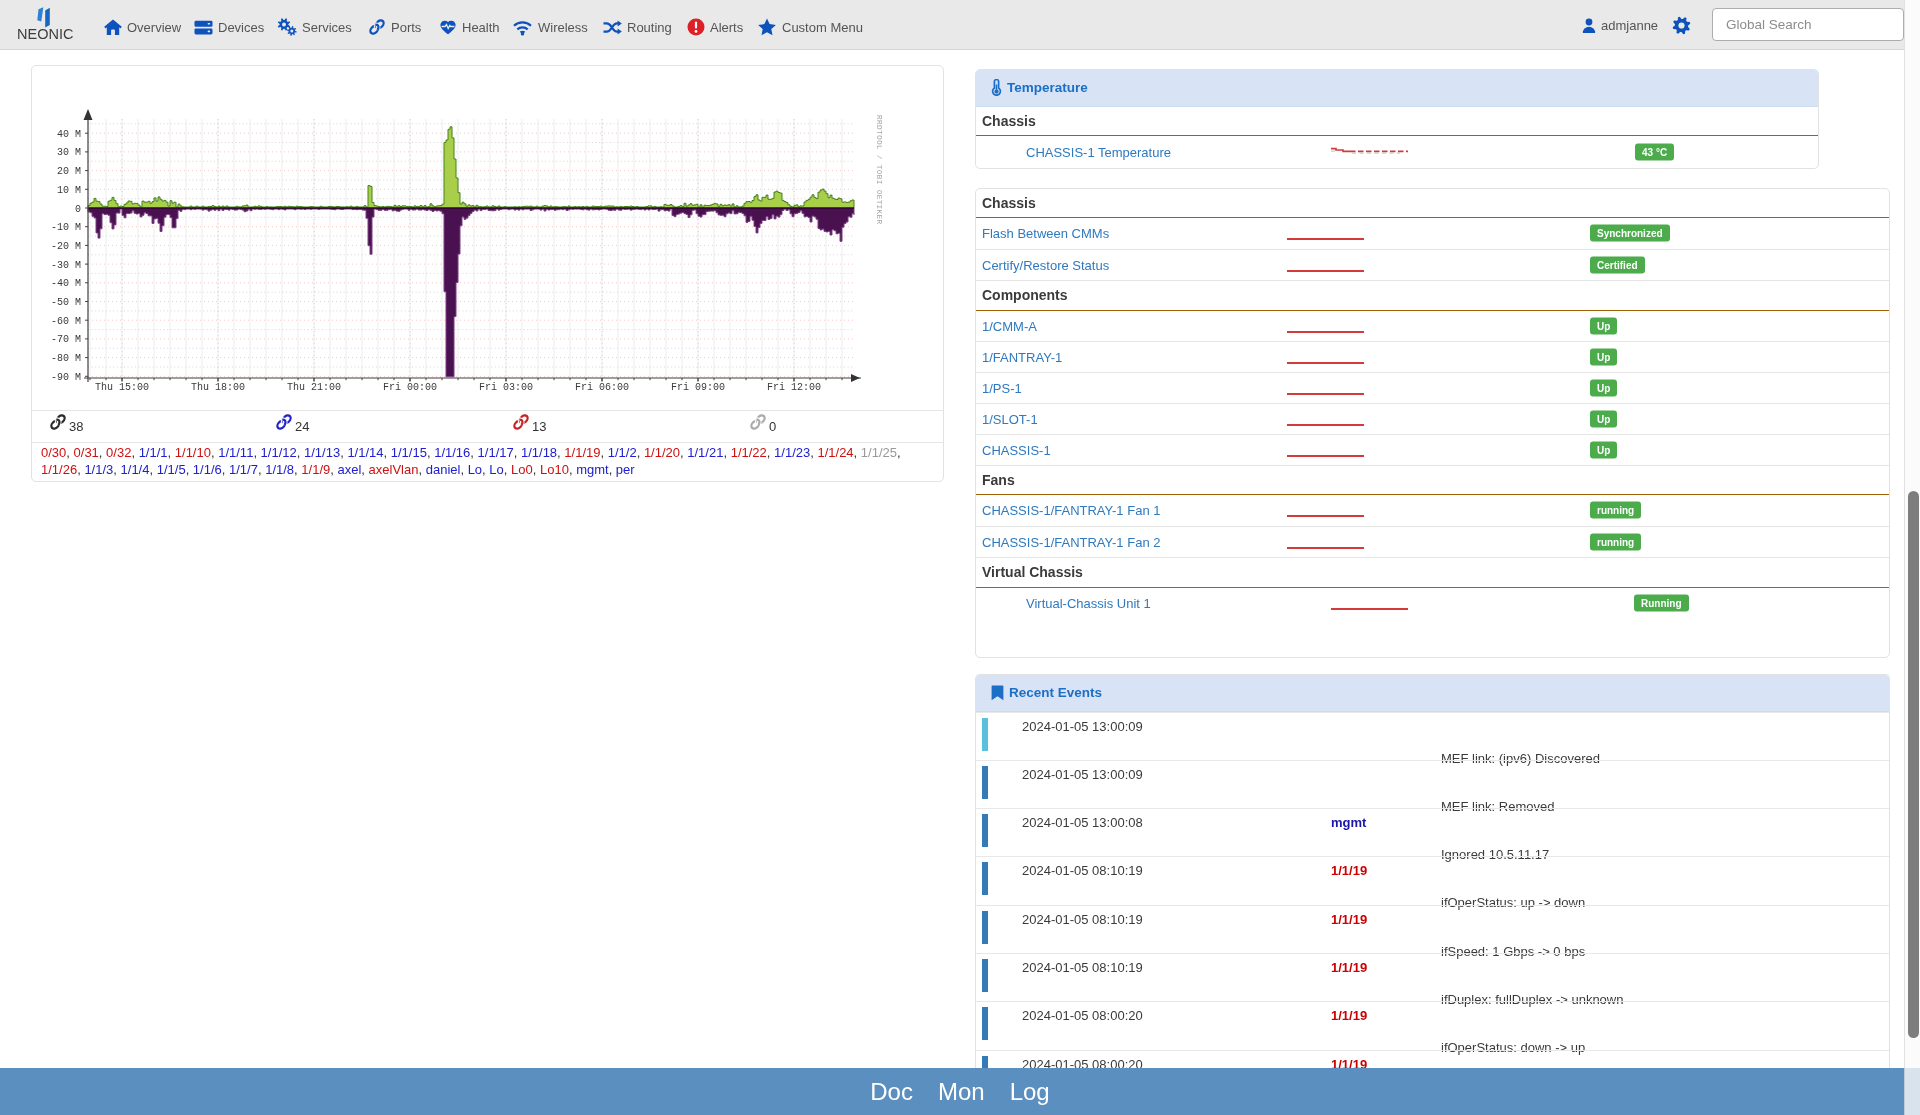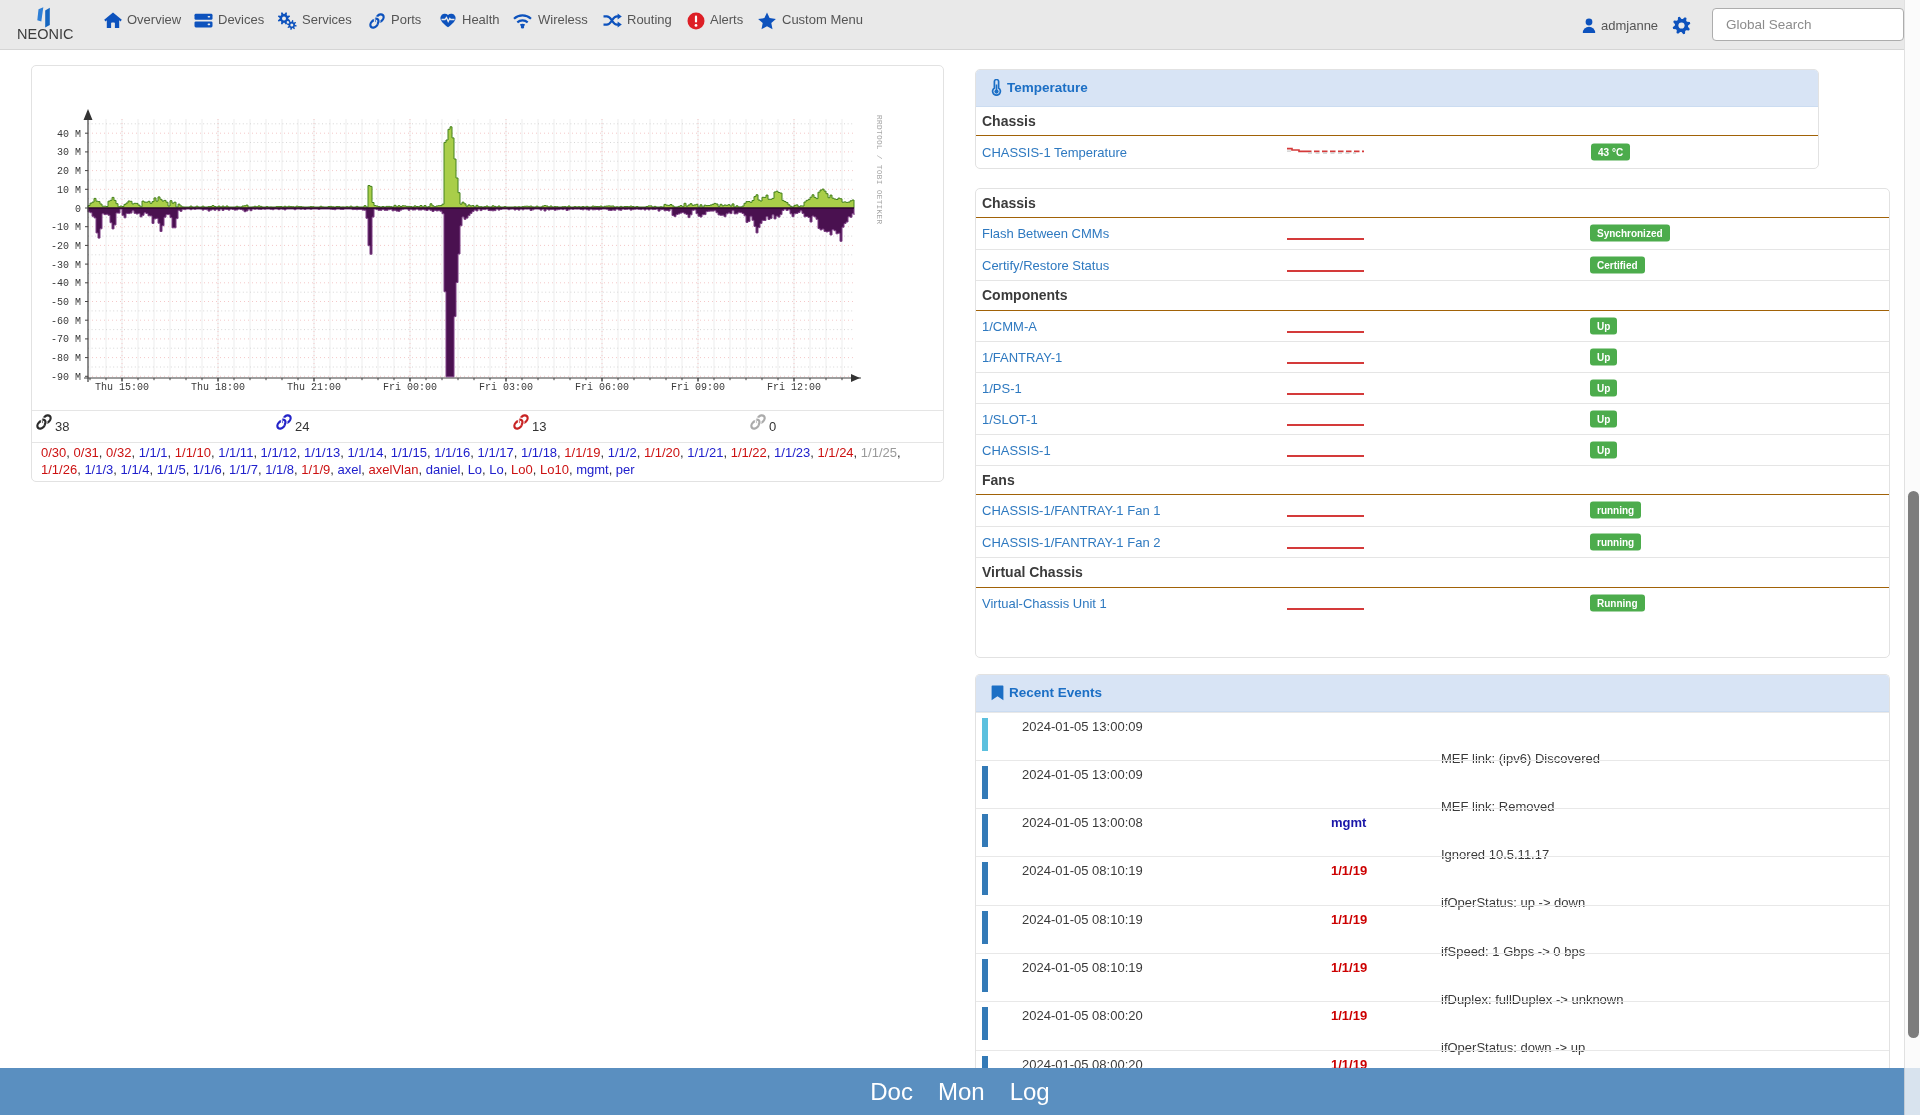--- a/index.html
+++ b/index.html
@@ -2,21 +2,21 @@
 <html><head><meta charset="utf-8"><style>
 * { margin:0; padding:0; box-sizing:border-box; }
 html,body { width:1920px; height:1115px; overflow:hidden; background:#fff;
   font-family:"Liberation Sans", sans-serif; }
 a { text-decoration:none; }
 .navbar { position:absolute; left:0; top:0; width:1904px; height:50px; background:#e9e9e9;
   border-bottom:1px solid #d5d5d5; }
 .brandtxt { position:absolute; left:17px; top:26px; width:60px; font-size:14.5px; letter-spacing:0px;
   color:#3d3d3d; }
 .logo { position:absolute; left:37px; top:7px; }
-.nit { position:absolute; top:12px; height:50px; display:flex; align-items:flex-start; gap:5px;
+.nit { position:absolute; top:2px; height:50px; display:flex; align-items:center; gap:5px;
   font-size:13px; color:#555; }
 .nit svg { display:block; }
 .nright { position:absolute; top:0; height:50px; display:flex; align-items:center; gap:5px; font-size:13px; color:#555; }
 .search { position:absolute; left:1712px; top:8px; width:192px; height:33px; border:1px solid #adadad;
   border-radius:4px; background:#fff; font-size:13.5px; color:#8c8c8c; padding-left:13px; display:flex; align-items:center; }
 .card { position:absolute; background:#fff; border:1px solid #e2e2e2; border-radius:5px; }
 .chead { height:36.5px; background:#d8e4f5; border-bottom:1px solid #cbdcf1; border-radius:4px 4px 0 0;
   display:flex; align-items:center; padding-left:15px; gap:5px; color:#1c6fc5; font-weight:bold; font-size:13.5px; }
 .chead svg { display:block; }
 .rrd { position:absolute; left:0; top:37px; }
@@ -30,21 +30,21 @@
 .tick { stroke:#444; stroke-width:1; }
 .counts { position:absolute; left:0; top:343.5px; width:911px; height:32px; border-top:1px solid #e5e5e5; }
 .cnt { position:absolute; top:0; height:32px; display:flex; align-items:center; gap:2px; font-size:13px; color:#333; }
 .cnt svg { margin-top:-9px; }
 .ports { position:absolute; left:0; top:375.5px; width:911px; height:39px; border-top:1px solid #e5e5e5;
   padding:1px 9px 0 9px; font-size:13px; line-height:17.5px; color:#333; }
 .pr { color:#cc1111; } .pb { color:#2020cc; } .pg { color:#9a9a9a; } .pc { color:#333; }
 .sect { font-weight:bold; color:#3b3b3b; font-size:14px; border-bottom:1px solid #a16207;
   display:flex; align-items:center; padding-left:6px; }
 .srow { position:relative; border-bottom:1px solid #e5e5e5; }
-.srow:last-child { border-bottom:none; }
+.srow:last-child { border-bottom:none;margin-left:44px; }
 .lnk { position:absolute; left:6px; top:50%; transform:translateY(-50%); font-size:13px; color:#2e79c0; }
 .spark { position:absolute; left:310px; top:50%; transform:translateY(-50%); margin-top:6px; }
 .tspark { margin-top:-1px; }
 .spark svg { display:block; }
 .badge { position:absolute; left:614px; top:50%; transform:translateY(-50%); background:#4cac4c;
   color:#fff; font-size:10px; font-weight:bold; border-radius:3px; padding:3px 7px; line-height:11px; }
 .erow { position:relative; height:48.3px; border-top:1px solid #e8e8e8; }
 .erow:first-child { border-top:none; }
 .ebar { position:absolute; left:6px; top:5px; width:6px; height:33px; }
 .ets { position:absolute; left:46px; top:6px; font-size:13px; color:#3a3a3a; }
@@ -344,21 +344,21 @@
       <line x1="186" y1="275" x2="186" y2="278.4" class="tick"></line>
       <line x1="282" y1="275" x2="282" y2="278.4" class="tick"></line>
       <line x1="378" y1="275" x2="378" y2="278.4" class="tick"></line>
       <line x1="474" y1="275" x2="474" y2="278.4" class="tick"></line>
       <line x1="570" y1="275" x2="570" y2="278.4" class="tick"></line>
       <line x1="666" y1="275" x2="666" y2="278.4" class="tick"></line>
       <line x1="762" y1="275" x2="762" y2="278.4" class="tick"></line>
 <text class="wm" transform="translate(845,12) rotate(90)">RRDTOOL / TOBI OETIKER</text>
 </svg>
   <div class="counts">
-    <span class="cnt" style="left:3px"><svg width="18" height="18" viewBox="0 0 18 18">
+    <span class="cnt" style="left:17px"><svg width="18" height="18" viewBox="0 0 18 18">
           <g transform="rotate(-45 9 9)" fill="none">
             <ellipse cx="5.1" cy="9" rx="4.4" ry="3.2" stroke="#2b2b2b" stroke-width="2.3"></ellipse>
             <ellipse cx="12.9" cy="9" rx="4.4" ry="3.2" stroke="#fff" stroke-width="4.4"></ellipse>
             <ellipse cx="12.9" cy="9" rx="4.4" ry="3.2" stroke="#2b2b2b" stroke-width="2.3"></ellipse>
             <path d="M7.5 11.2 A4.4 3.2 0 0 0 9.5 5.9" stroke="#fff" stroke-width="4.4"></path>
             <path d="M7.2 11.55 A4.4 3.2 0 0 0 9.5 6.2" stroke="#2b2b2b" stroke-width="2.3"></path>
           </g>
         </svg> 38</span>
     <span class="cnt" style="left:243px"><svg width="18" height="18" viewBox="0 0 18 18">
           <g transform="rotate(-45 9 9)" fill="none">

